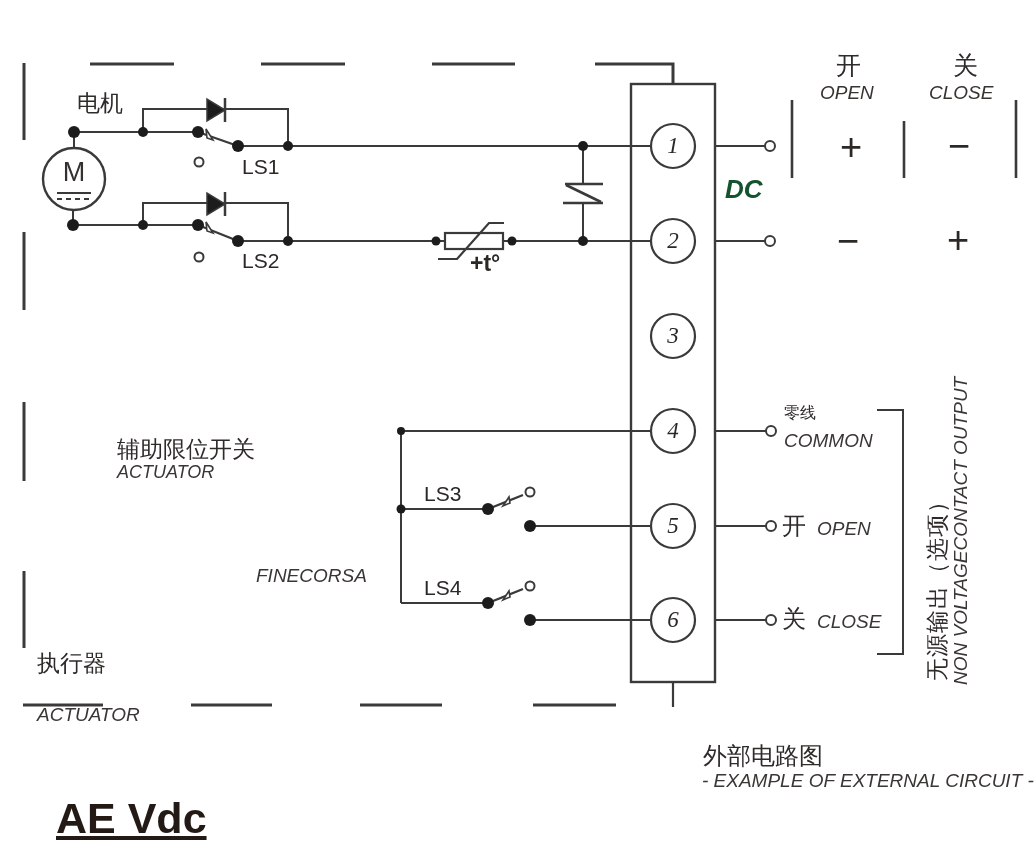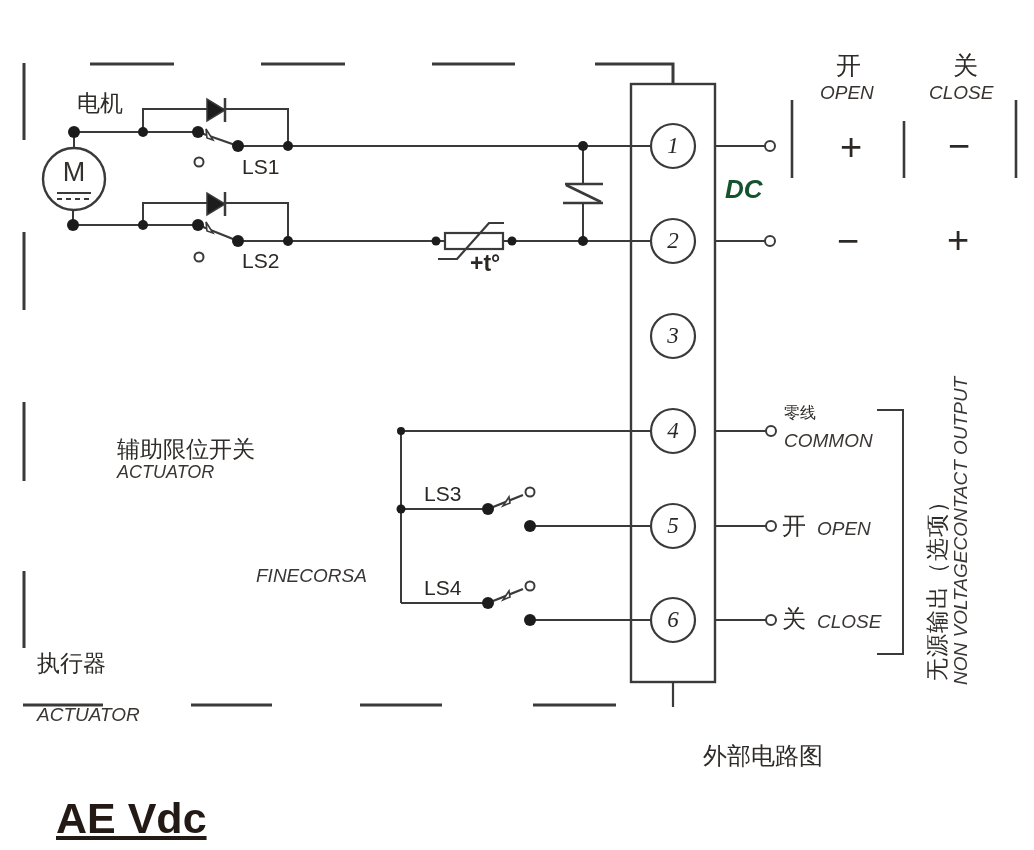--- a/index.html
+++ b/index.html
@@ -196,16 +196,17 @@
   <div class="lbl" style="left:782px;top:606px;font-size:24px;">关</div>
   <div class="lbl en-sub" style="left:817px;top:612px;font-size:19px;">CLOSE</div>
 
   <div class="lbl rot" style="left:838px;top:572px;width:200px;height:26px;font-size:23px;letter-spacing:1px;">无源输出（选项）</div>
   <div class="lbl rot en-sub" style="left:812px;top:524px;width:300px;height:22px;font-size:19px;">NON VOLTAGECONTACT OUTPUT</div>
 
   <div class="lbl cn" style="left:37px;top:651px;">执行器</div>
   <div class="lbl en-sub" style="left:37px;top:705px;font-size:19px;">ACTUATOR</div>
 
   <div class="lbl" style="left:703px;top:743px;font-size:24px;">外部电路图</div>
+  <div class="lbl en-sub" style="left:702px;top:771px;font-size:19px;">- EXAMPLE OF EXTERNAL CIRCUIT -</div>
 
   <div class="lbl title" style="left:56px;top:796px;text-decoration:underline;">AE Vdc</div>
 
 </div>
 
 </body></html>

